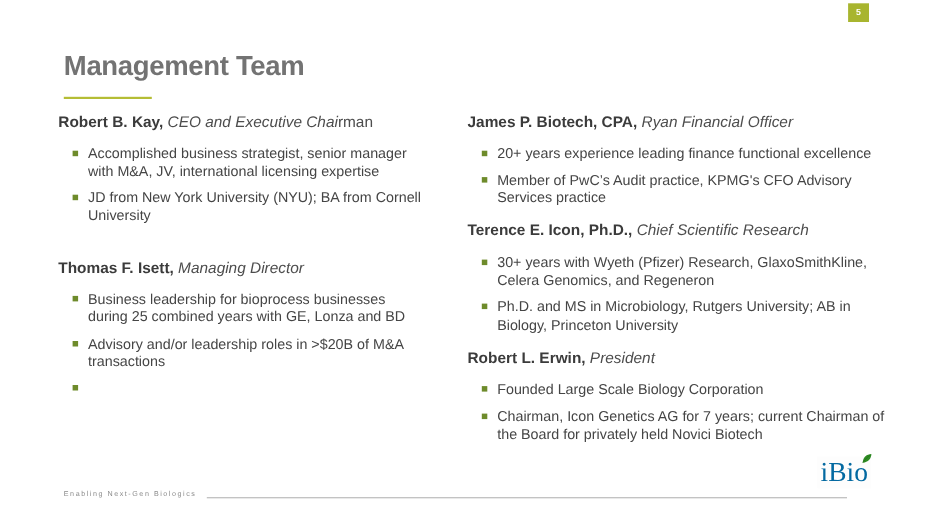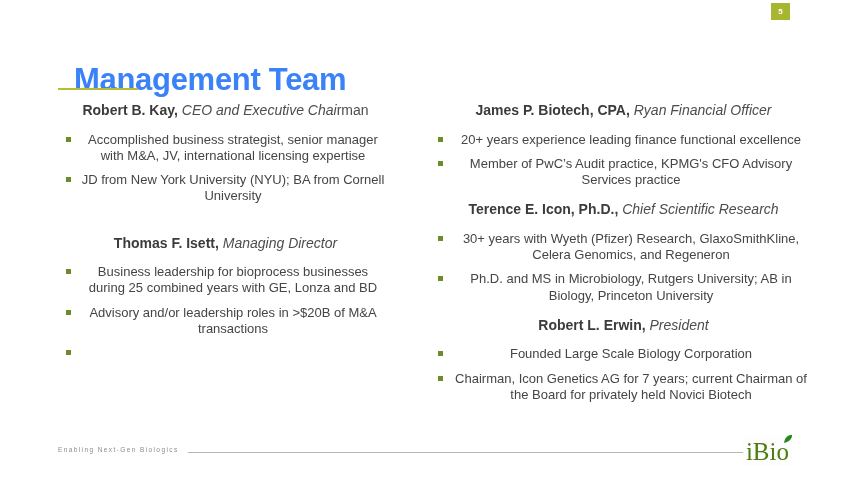--- a/index.html
+++ b/index.html
@@ -12,33 +12,33 @@
     margin:0 auto;
   }
   .page-badge{
     position:absolute;top:3px;right:60px;
     width:19px;height:17px;
     background:#a8b52f;
     color:#ffffff;font-size:8px;font-weight:bold;
     display:flex;align-items:center;justify-content:center;
   }
   .title{
-    position:absolute;left:58px;top:46px;margin:16px;
-    font-size:31px;font-weight:bold;color:#3b82f6;
+    position:absolute;left:58px;top:46px;margin:0;
+    font-size:25px;font-weight:bold;color:#737373;
     letter-spacing:-0.3px;
   }
   .title-rule{
     position:absolute;left:58px;top:88px;
     width:80px;height:2px;background:#b5bd35;
   }
   .content{
     position:absolute;left:53px;top:102px;
     display:flex;gap:27px;
   }
-  .col{width:345px;text-align:center;}
+  .col{width:345px;}
   .col.col-right{width:397px;}
   .bio{margin-bottom:13px;}
   .bio.spacer-lg{margin-bottom:30px;}
   .bio-heading{
     margin:0 0 4px 0;
     font-size:14px;font-weight:bold;color:#3b3b3b;
     line-height:1.25;
   }
   .bio-title,.bio-title-tail{font-weight:normal;color:#4d4d4d;}
   .bio-title{font-style:italic;}
@@ -59,23 +59,23 @@
     position:absolute;left:58px;top:446px;
     font-size:6.5px;letter-spacing:1.4px;
     color:#8c8c8c;
   }
   .footer-line{
     position:absolute;left:188px;top:452px;
     width:582px;height:0;
     border-top:1px solid #b5b5b5;
   }
   .logo{
-    position:absolute;right:58px;top:437px;
+    position:absolute;right:58px;top:415px;
     font-family:"Liberation Serif", serif;
-    font-size:25px;color:#4d7c0f;
+    font-size:25px;color:#0369a1;
     line-height:1;
     padding:2px 3px;
     background:#fdfdfd;
   }
   .leaf{
     position:absolute;top:-3px;right:-1px;
     width:10px;height:10px;
   }
 </style>
 </head>

